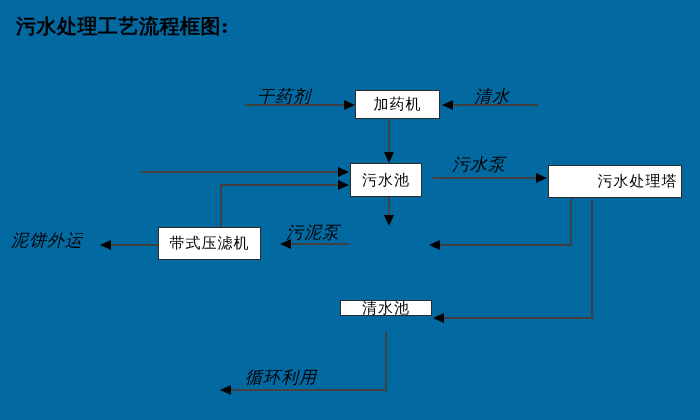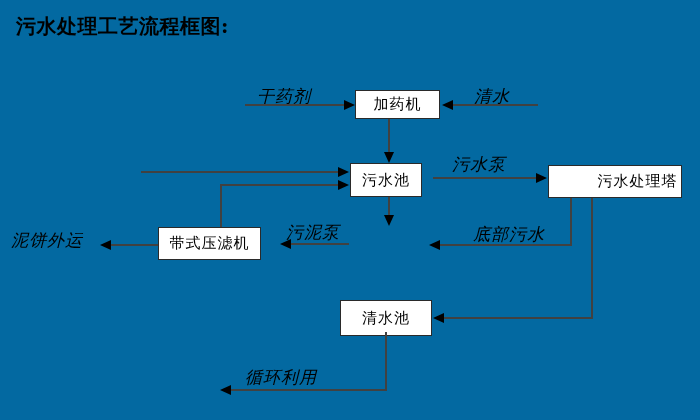--- a/index.html
+++ b/index.html
@@ -68,27 +68,26 @@
 <body>
 
 <div id="canvas">
 
   <div class="title">污水处理工艺流程框图:</div>
 
   <div class="box" style="left:355px; top:90px; width:85px; height:29px;">加药机</div>
   <div class="box" style="left:350px; top:163px; width:72px; height:34px;">污水池</div>
   <div class="box" style="left:548px; top:165px; width:134px; height:33px;padding-left:45px;">污水处理塔</div>
   <div class="box" style="left:158px; top:227px; width:103px; height:33px;">带式压滤机</div>
-  <div class="box" style="left:340px; top:300px; width:92px; height:36px;">清水池</div>
+  <div class="box" style="left:340px; top:300px; width:92px; height:16px;">清水池</div>
 
   <div class="flow-label" style="left:257px; top:85px;">干药剂</div>
   <div class="flow-label" style="left:474px; top:85px;">清水</div>
   <div class="flow-label" style="left:452px; top:153px;">污水泵</div>
   <div class="flow-label" style="left:286px; top:221px;">污泥泵</div>
-  <div class="flow-label" style="left:473px; top:223px;">底部污水</div>
   <div class="flow-label" style="left:11px; top:229px;">泥饼外运</div>
   <div class="flow-label" style="left:245px; top:366px;">循环利用</div>
 
   <div class="hline" style="left:245px; top:104px; width:99px;"></div>
   <div class="arrow-right" style="left:344px; top:100px;"></div>
 
   <div class="hline" style="left:453px; top:104px; width:85px;"></div>
   <div class="arrow-left" style="left:442px; top:100px;"></div>
 
   <div class="vline" style="left:388px; top:119px; height:34px;"></div>

